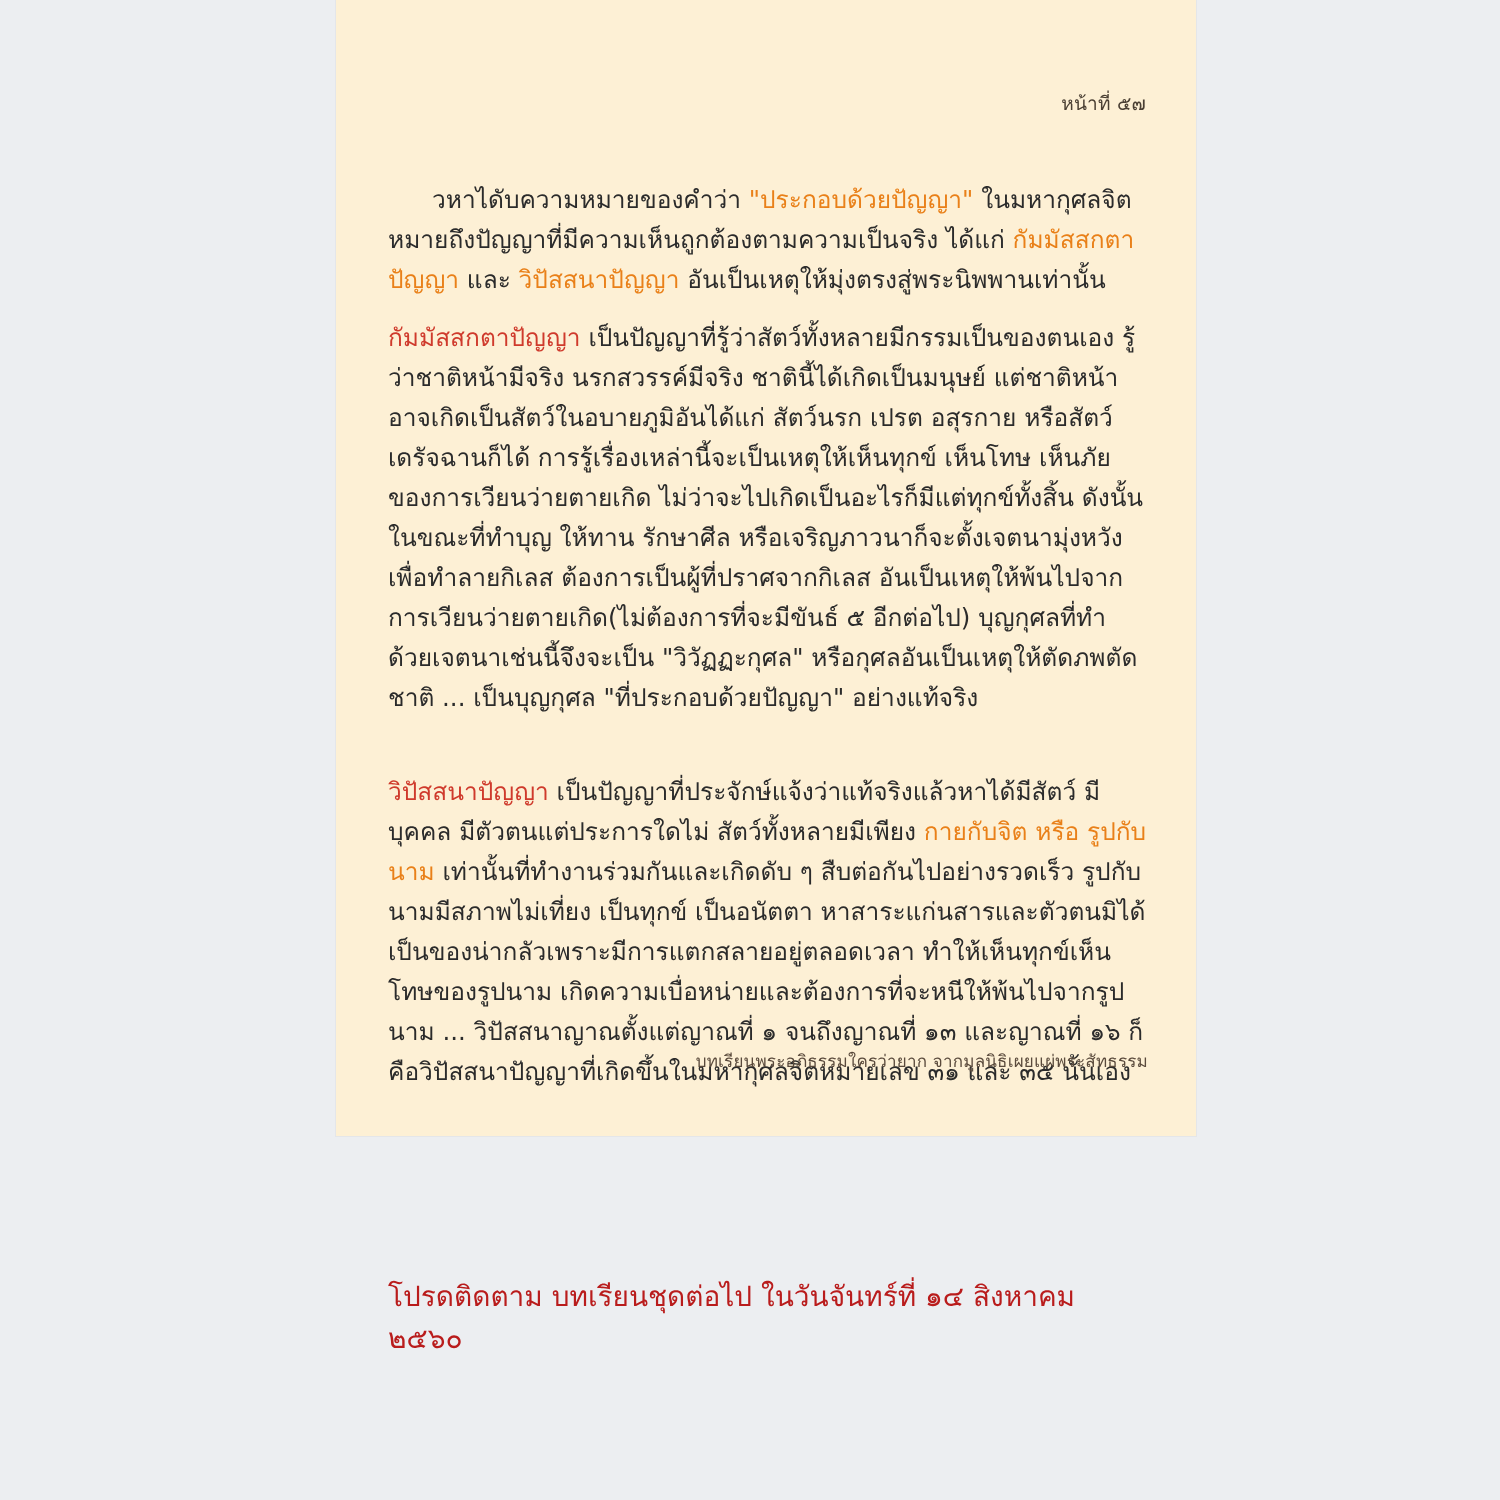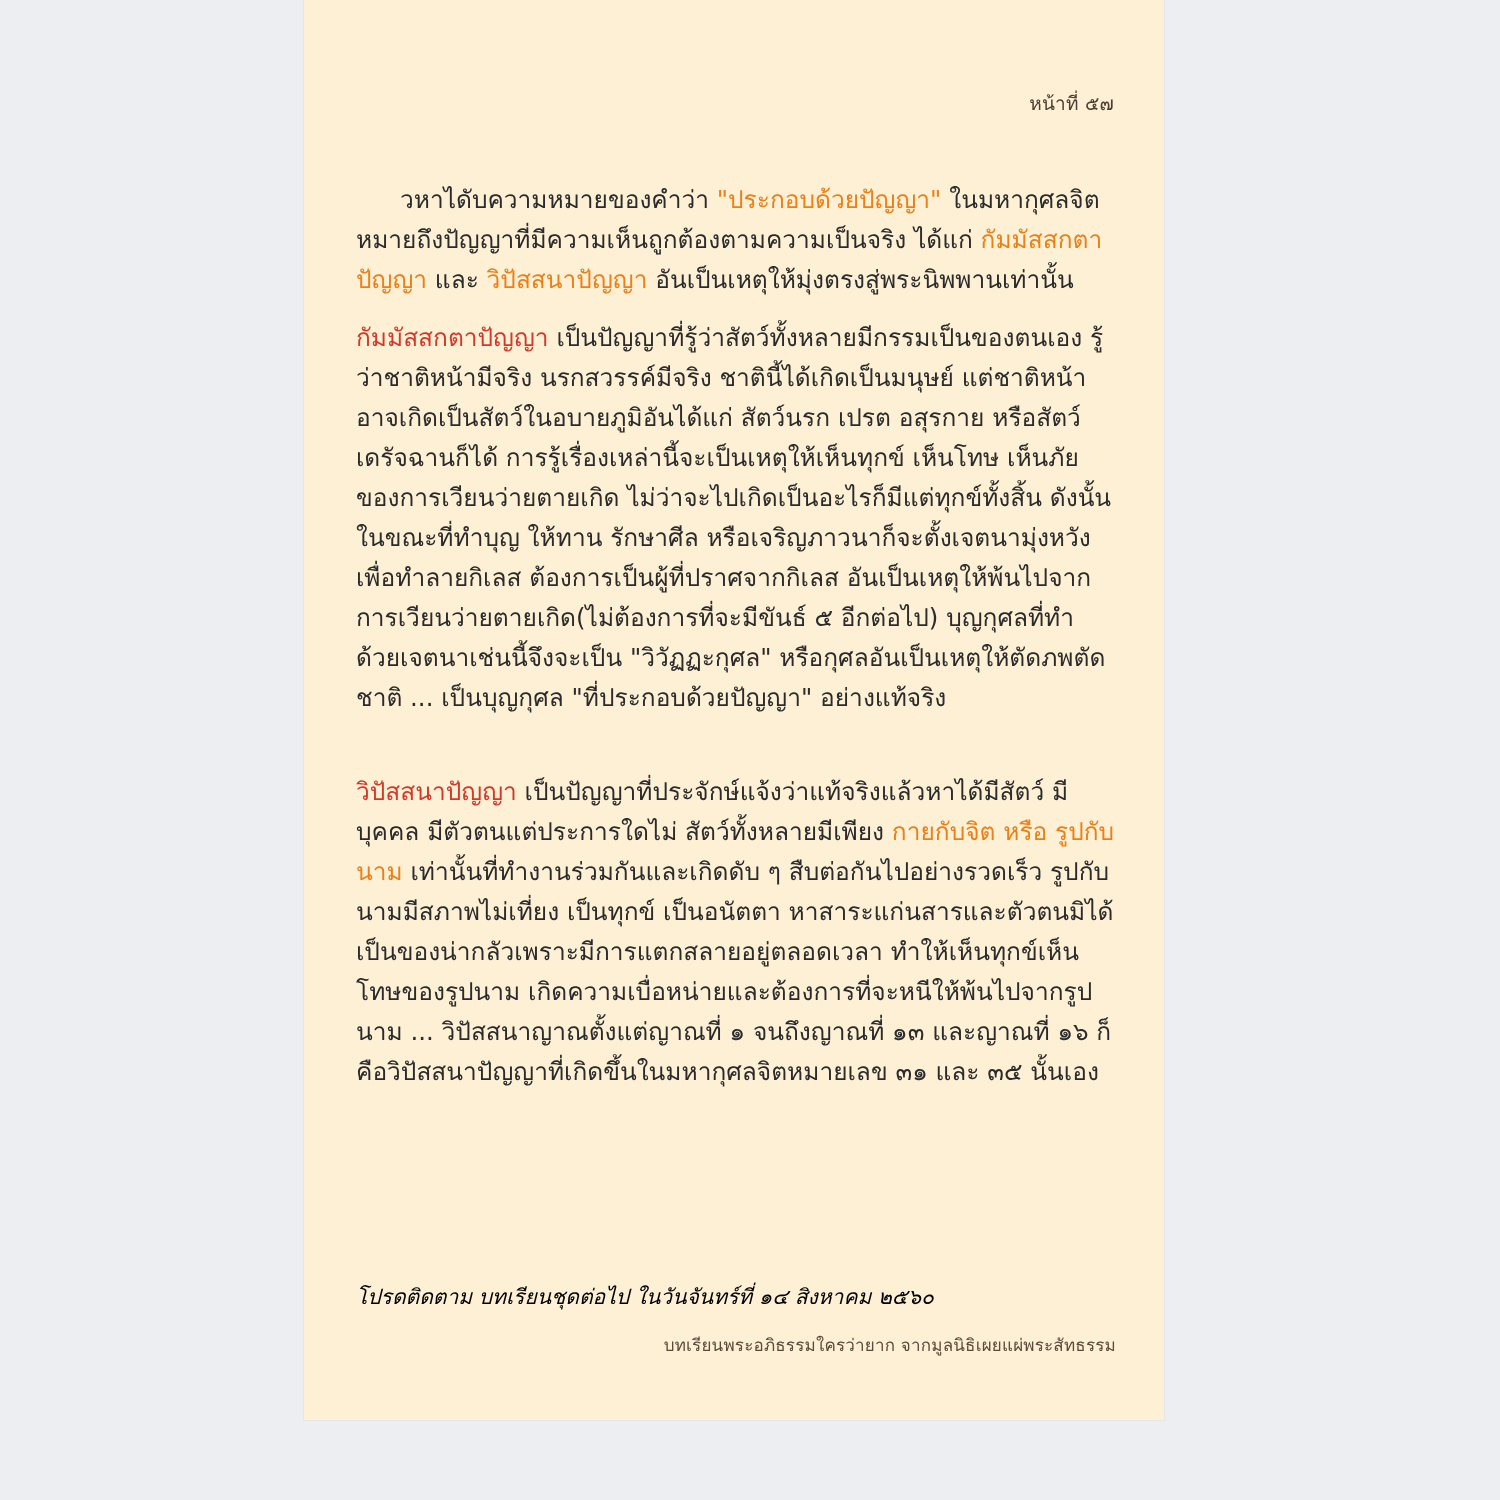--- a/index.html
+++ b/index.html
@@ -8,24 +8,24 @@
   }
   body {
     width: 1500px;
     height: 1500px;
     background: #eceef1;
     font-family: "DejaVu Sans", "Liberation Sans", sans-serif;
     overflow: hidden;
   }
   .page-shell {
     position: absolute;
-    left: 304px;
+    left: 336px;
     top: 0px;
     width: 860px;
-    height: 1420px;
+    height: 1136px;
     background: #fdf0d5;
     box-sizing: border-box;
     padding: 0;
     box-shadow: 0 0 0 1px rgba(0,0,0,0.03);
   }
   .page-number {
     position: absolute;
     right: 50px;
     top: 88px;
     font-size: 19px;
@@ -53,24 +53,23 @@
     color: #e98019;
   }
   .hl-red-lead {
     color: #cf3a2c;
   }
   .gap-sm { height: 18px; }
   .gap-md { height: 54px; }
   .gap-lg { height: 44px; }
   .followup {
     margin-top: 140px;
-    font-size: 21px;
+    font-size: 28px;
     line-height: 42px;
-    color: #000000;
-    font-style: italic;
+    color: #b91c1c;
   }
   .footer-credit {
     position: absolute;
     right: 48px;
     bottom: 62px;
     font-size: 17px;
     color: #5a4a3c;
     letter-spacing: 0.2px;
   }
 </style>

